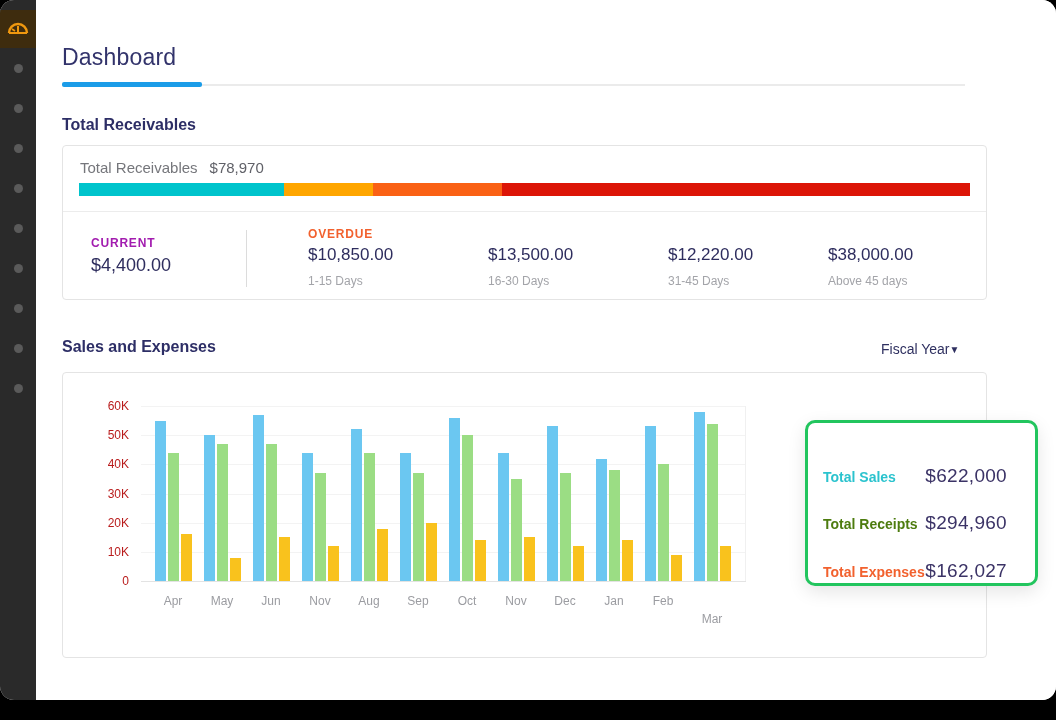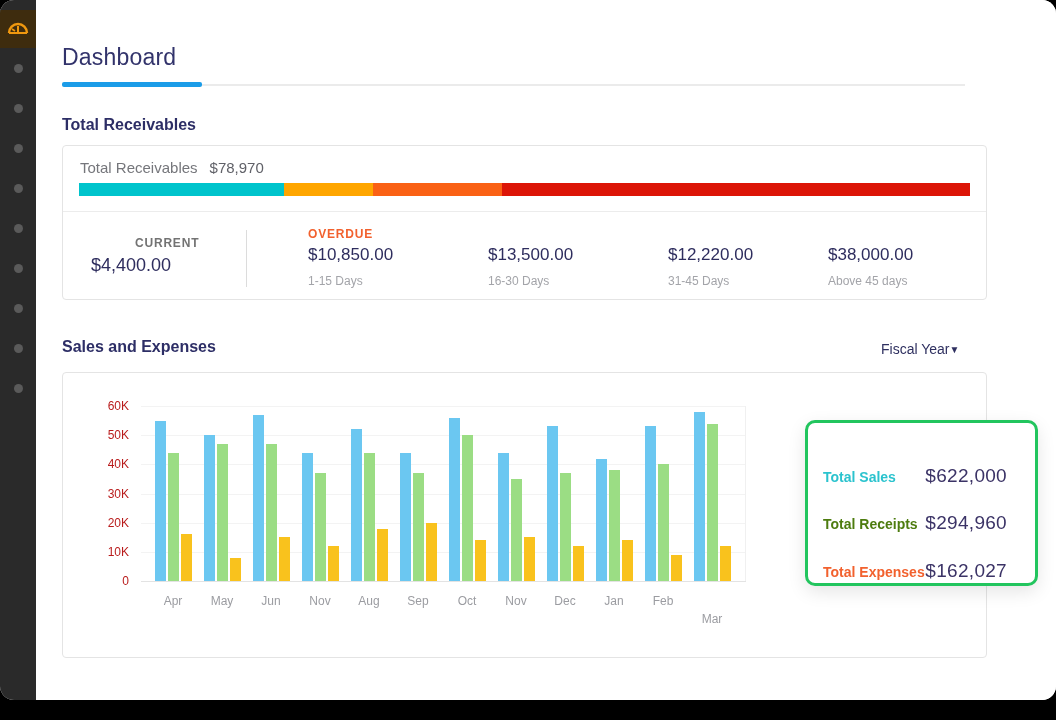--- a/index.html
+++ b/index.html
@@ -20,21 +20,21 @@
   .tab-underline { position:absolute; left:26px; top:82px; width:140px; height:5px; background:#1b9ce8; border-radius:2px; }
   .section-title { position:absolute; font-size:16px; font-weight:bold; color:#2d2e66; }
   
   .recv-card { position:absolute; left:26px; top:145px; width:925px; height:155px; background:#fff; border:1px solid #e4e4e4; border-radius:4px; }
   .recv-summary { position:absolute; left:17px; top:13px; font-size:15px; color:#75767b; }
   .recv-summary b { font-weight:normal; color:#606168; margin-left:12px; }
   .recv-bar { position:absolute; left:16px; right:16px; top:37px; height:13px; display:flex; overflow:hidden; }
   .recv-bar > div { height:100%; }
   .recv-divider { position:absolute; left:0; right:0; top:65px; height:1px; background:#ececec; }
   .tag-label { font-size:12px; font-weight:bold; letter-spacing:0.8px; }
-  .current-label { position:absolute; left:28px; top:90px; color:#737373;margin-left:44px; }
+  .current-label { position:absolute; left:28px; top:90px; color:#a21caf; }
   .current-value { position:absolute; left:28px; top:109px; font-size:18px; color:#2e2d5e; font-weight:500; }
   .v-divider { position:absolute; left:183px; top:84px; width:1px; height:57px; background:#dcdcdc; }
   .overdue-label { position:absolute; left:245px; top:81px; color:#f2612e; }
   .bucket { position:absolute; top:99px; width:170px; }
   .bucket .amt { font-size:17px; color:#2e2d5e; font-weight:500; }
   .bucket .per { margin-top:9px; font-size:12px; color:#a3a4a9; }
   
   .fiscal { position:absolute; left:845px; top:341px; font-size:14px; color:#2f3060; cursor:pointer; display:flex; align-items:center; gap:0; }
   .fiscal .chev { font-size:10px; color:#2f3060; }
   .chart-card { position:absolute; left:26px; top:372px; width:925px; height:286px; background:#fff; border:1px solid #e4e4e4; border-radius:4px; }

